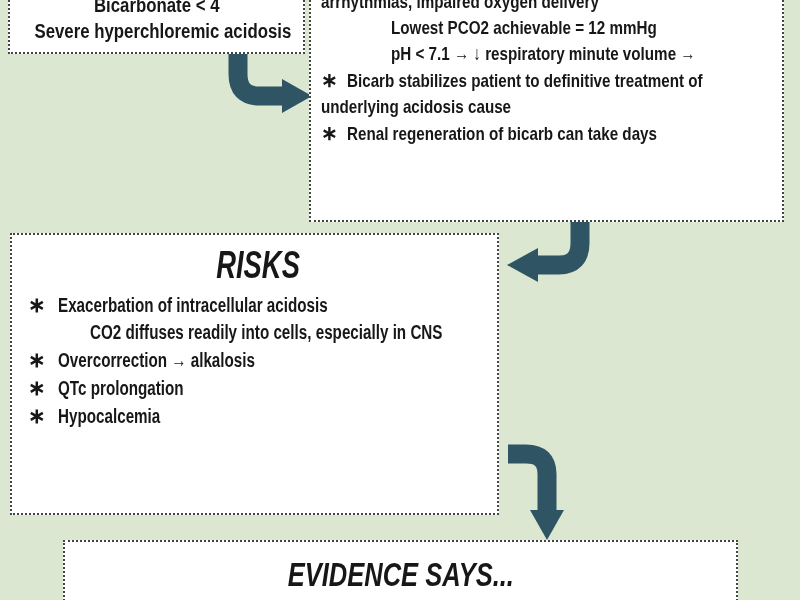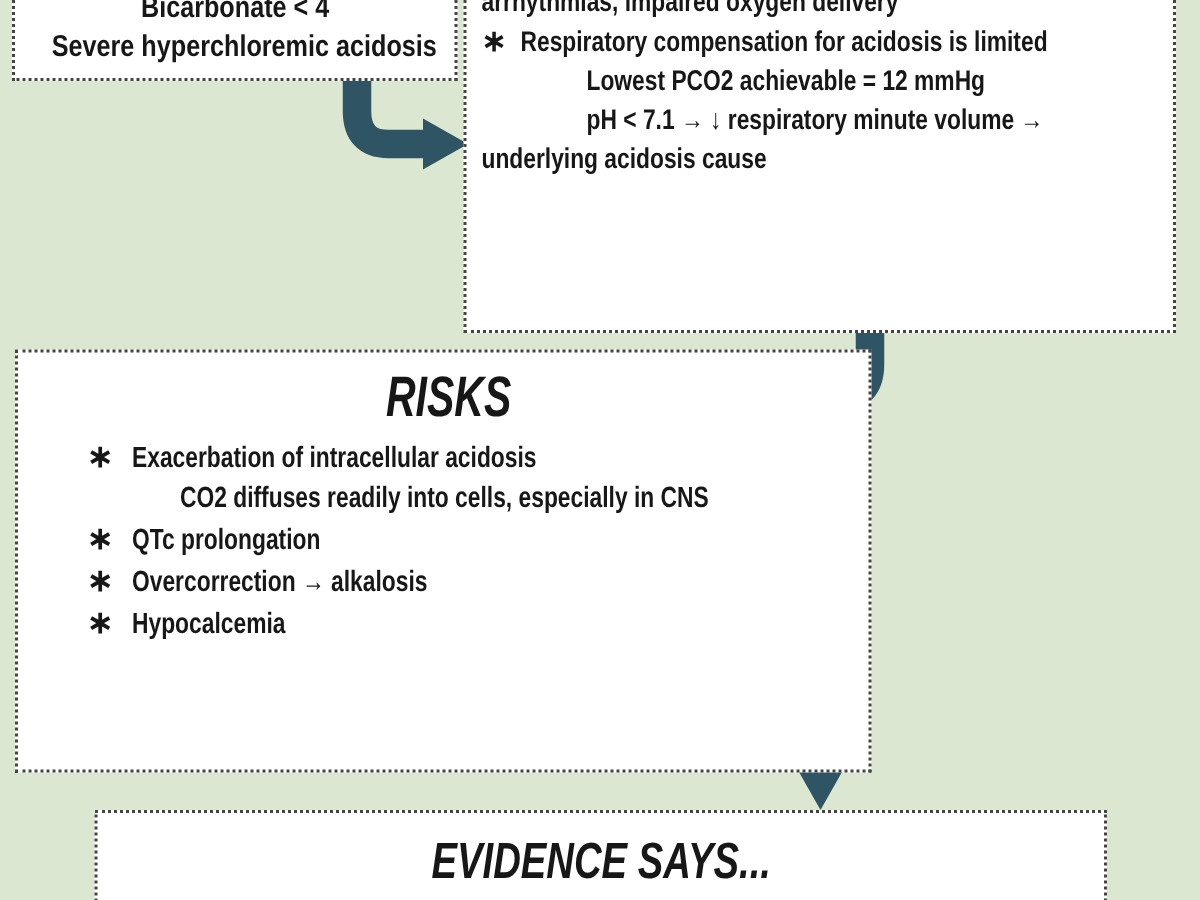--- a/index.html
+++ b/index.html
@@ -30,25 +30,25 @@
   #box-indication .txt-center{transform:scaleX(0.84);}
 
   
   #box-rationale{left:309px;top:-60px;width:475px;height:282px;padding:47px 8px 0 10px;}
   #box-rationale .line{line-height:26px;font-size:19px;}
   #box-rationale .txt{transform:scaleX(0.8);}
   #box-rationale .bullet{width:26px;font-size:20px;}
   #box-rationale .line[data-indent="1"]{padding-left:70px;}
 
   
-  #box-risks{left:10px;top:233px;width:571px;height:282px;padding:10px 8px 0 16px;}
+  #box-risks{left:10px;top:233px;width:489px;height:282px;padding:10px 8px 0 16px;}
   #box-risks .box-title{display:block;text-align:center;line-height:40px;height:40px;}
   #box-risks .box-title .txt-center{font-size:38px;font-style:italic;transform:scaleX(0.72);}
   #box-risks .items{margin-top:6px;}
-  #box-risks .line{line-height:27px;font-size:19.5px;margin-left:30px;}
+  #box-risks .line{line-height:27px;font-size:19.5px;}
   #box-risks .txt{transform:scaleX(0.78);}
   #box-risks .bullet{width:30px;font-size:21px;}
   #box-risks .line[data-indent="1"]{padding-left:62px;}
 
   
   #box-evidence{left:63px;top:540px;width:675px;height:80px;text-align:center;padding-top:12px;}
   #box-evidence .box-title .txt-center{font-size:34px;font-style:italic;line-height:40px;transform:scaleX(0.75);}
 
   #arrow-layer{position:absolute;left:0;top:0;width:800px;height:600px;pointer-events:none;}
 </style>
@@ -76,63 +76,66 @@
     <span class="txt-center">Severe hyperchloremic acidosis</span>
   </div>
 </div>
 
 <div class="box" id="box-rationale">
 
     <div class="line">
       <span class="txt">arrhythmias, impaired oxygen delivery</span>
     </div>
 
-    <div class="line">
-      <span class="bullet">∗</span><span class="txt">Respiratory compensation for acidosis is limited</span>
-    </div>
 
     <div class="line" data-indent="1">
       <span class="txt">Lowest PCO2 achievable = 12 mmHg</span>
     </div>
 
     <div class="line" data-indent="1">
       <span class="txt">pH &lt; 7.1 → ↓ respiratory minute volume →</span>
     </div>
 
 
+    <div class="line">
+      <span class="bullet">∗</span><span class="txt">Bicarb stabilizes patient to definitive treatment of</span>
+    </div>
 
     <div class="line">
       <span class="txt">underlying acidosis cause</span>
     </div>
 
+    <div class="line">
+      <span class="bullet">∗</span><span class="txt">Renal regeneration of bicarb can take days</span>
+    </div>
 
 </div>
 
 <div class="box" id="box-risks">
   <div class="box-title">
     <span class="txt-center">RISKS</span>
   </div>
   <div class="items">
 
       <div class="line">
         <span class="bullet">∗</span><span class="txt">Exacerbation of intracellular acidosis</span>
       </div>
 
 
       <div class="line" data-indent="1">
         <span class="txt">CO2 diffuses readily into cells, especially in CNS</span>
       </div>
 
 
       <div class="line">
-        <span class="bullet">∗</span><span class="txt">QTc prolongation</span>
+        <span class="bullet">∗</span><span class="txt">Overcorrection → alkalosis</span>
       </div>
 
       <div class="line">
-        <span class="bullet">∗</span><span class="txt">Overcorrection → alkalosis</span>
+        <span class="bullet">∗</span><span class="txt">QTc prolongation</span>
       </div>
 
 
       <div class="line">
         <span class="bullet">∗</span><span class="txt">Hypocalcemia</span>
       </div>
 
   </div>
 </div>
 

